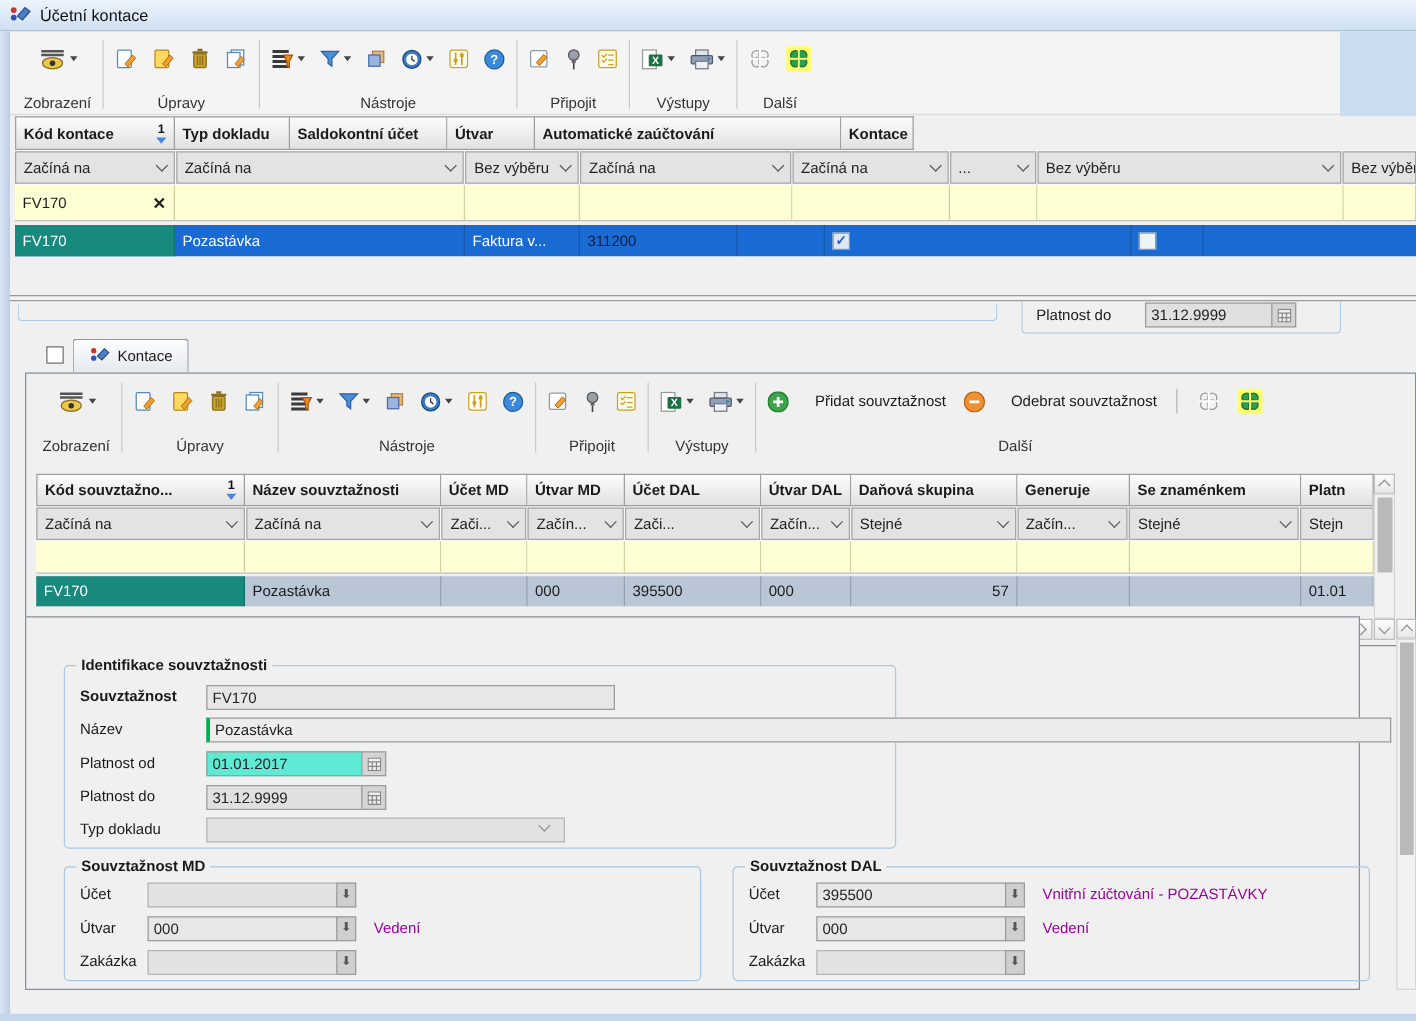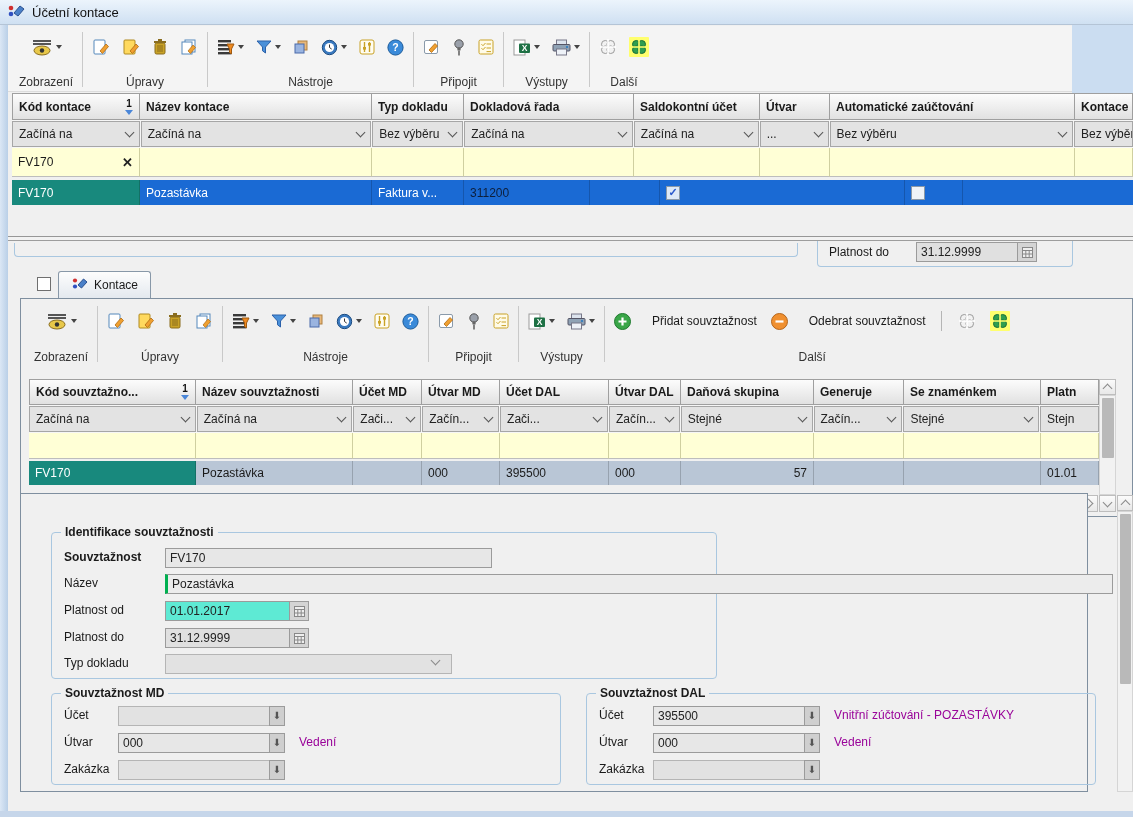--- a/index.html
+++ b/index.html
@@ -271,28 +271,22 @@
 
   <div class="grid" style="left:12px;top:93px;width:1121px">
     <div class="g-hrow">
       <div class="g-h" style="width:128px">
           <span>Kód kontace</span>
           <span class="sortwrap">
             <span class="sortnum">1</span>
             <span class="sorttri"></span>
           </span>
         </div>
-      <div class="g-h" style="width:232px">
-          <span>Název kontace</span>
-        </div>
       <div class="g-h" style="width:92px">
           <span>Typ dokladu</span>
-        </div>
-      <div class="g-h" style="width:170px">
-          <span>Dokladová řada</span>
         </div>
       <div class="g-h" style="width:126px">
           <span>Saldokontní účet</span>
         </div>
       <div class="g-h" style="width:70px">
           <span>Útvar</span>
         </div>
       <div class="g-h" style="width:245px">
           <span>Automatické zaúčtování</span>
         </div>

